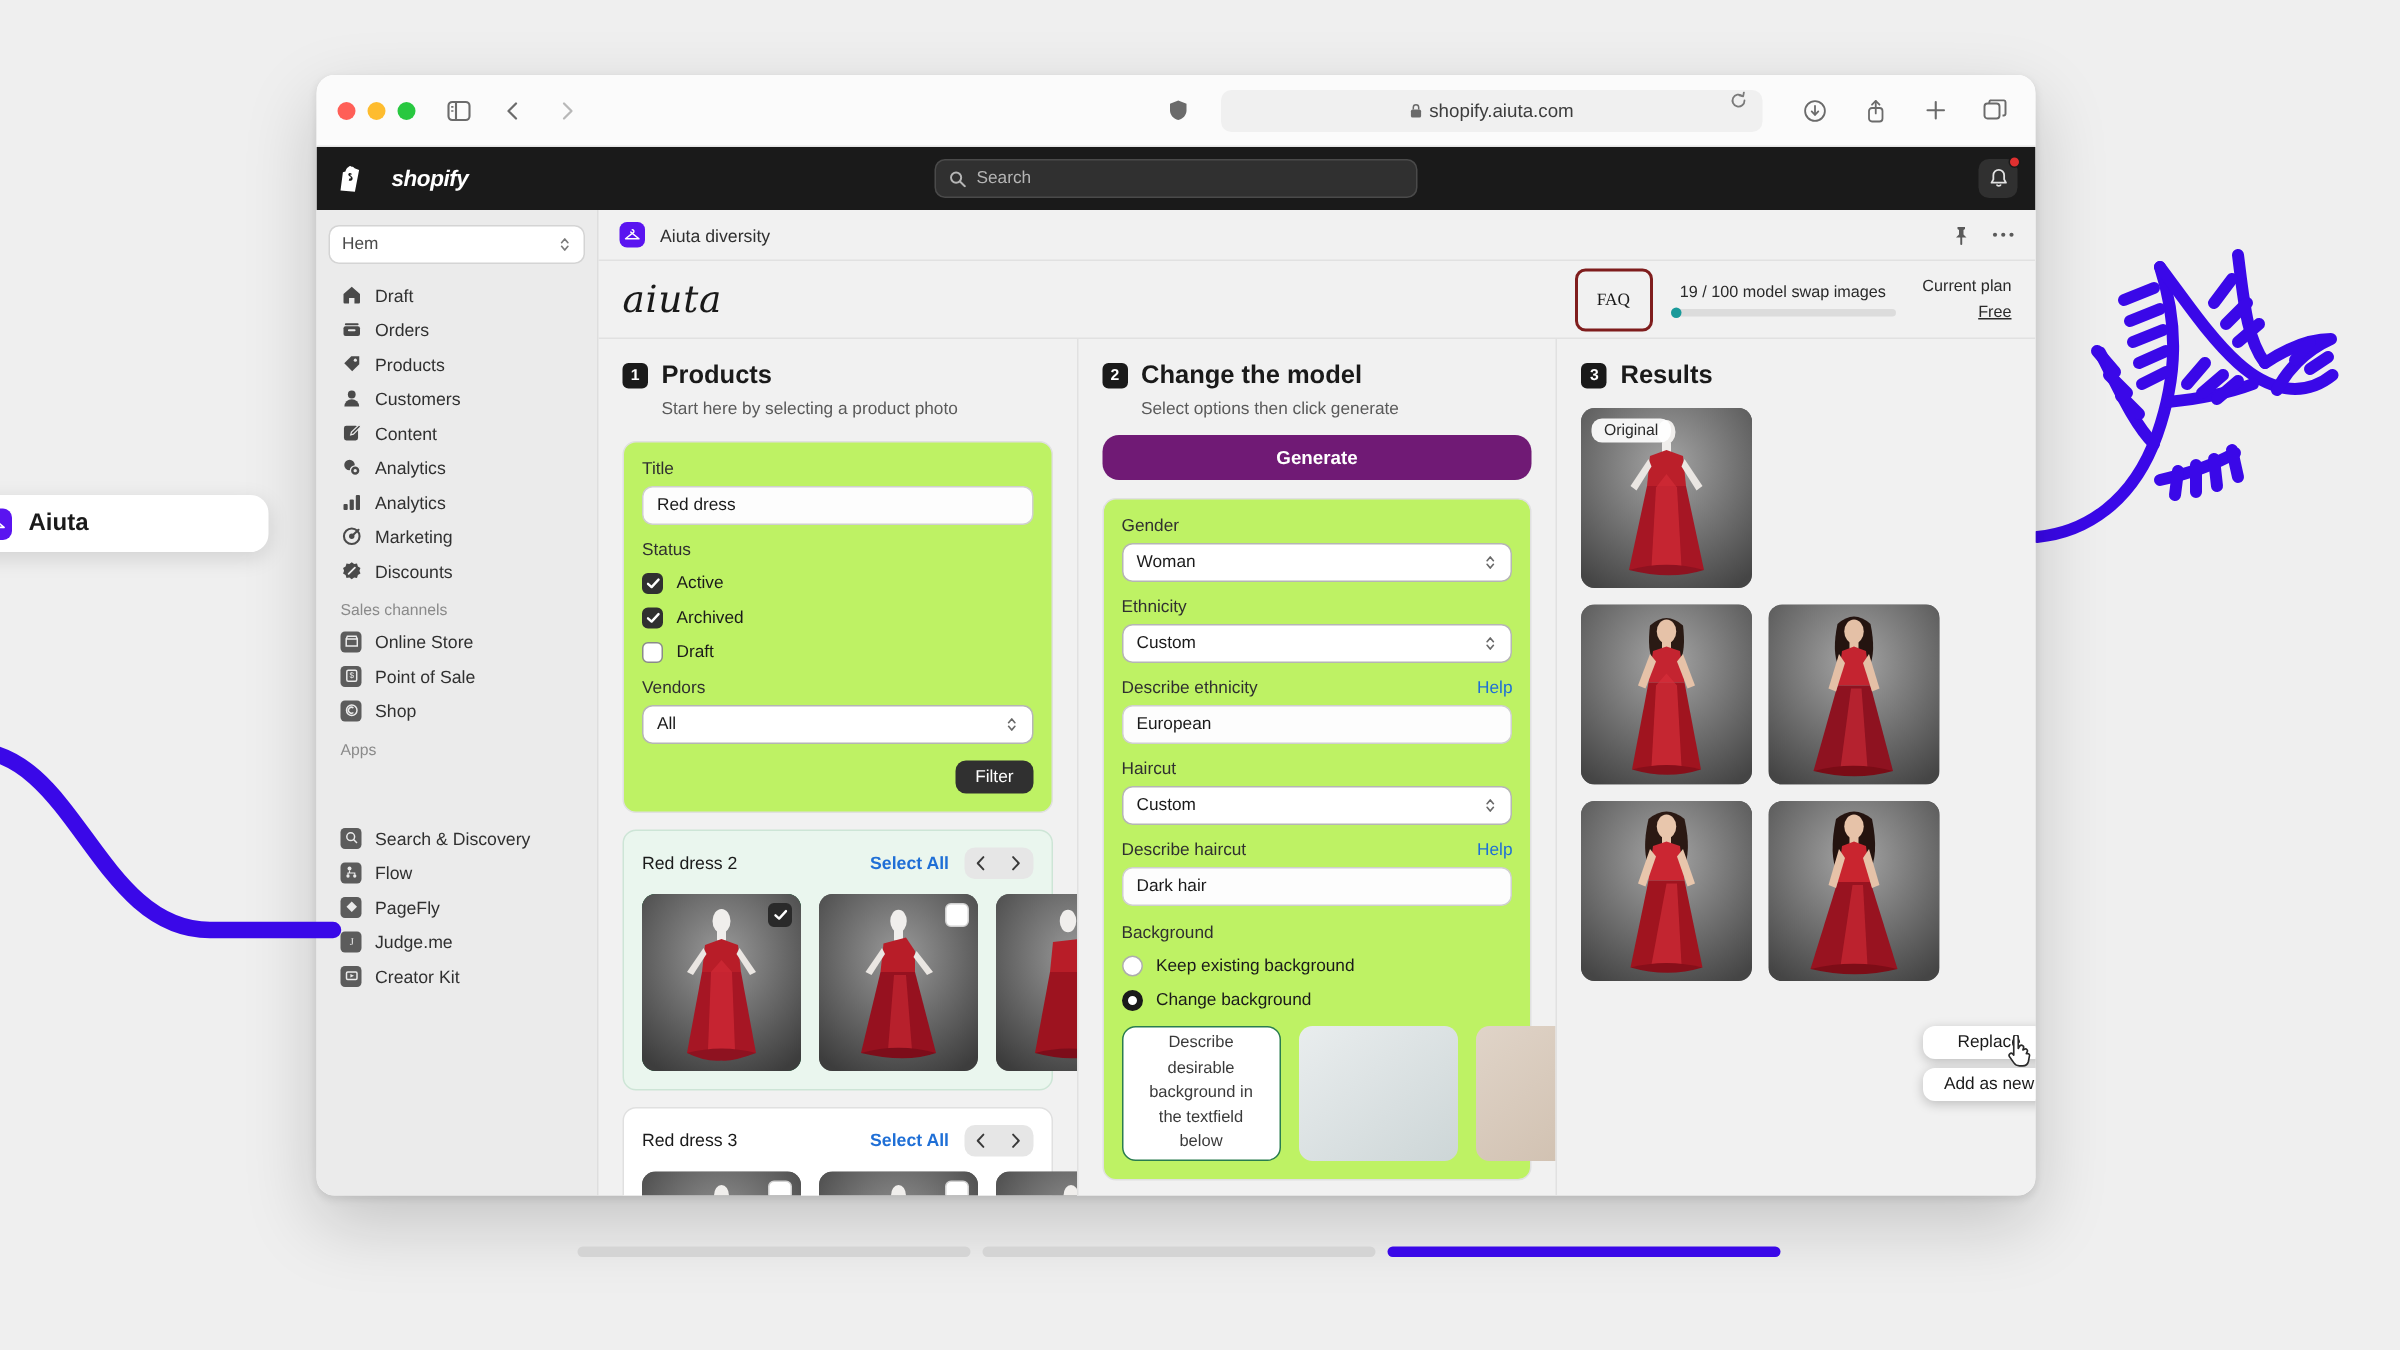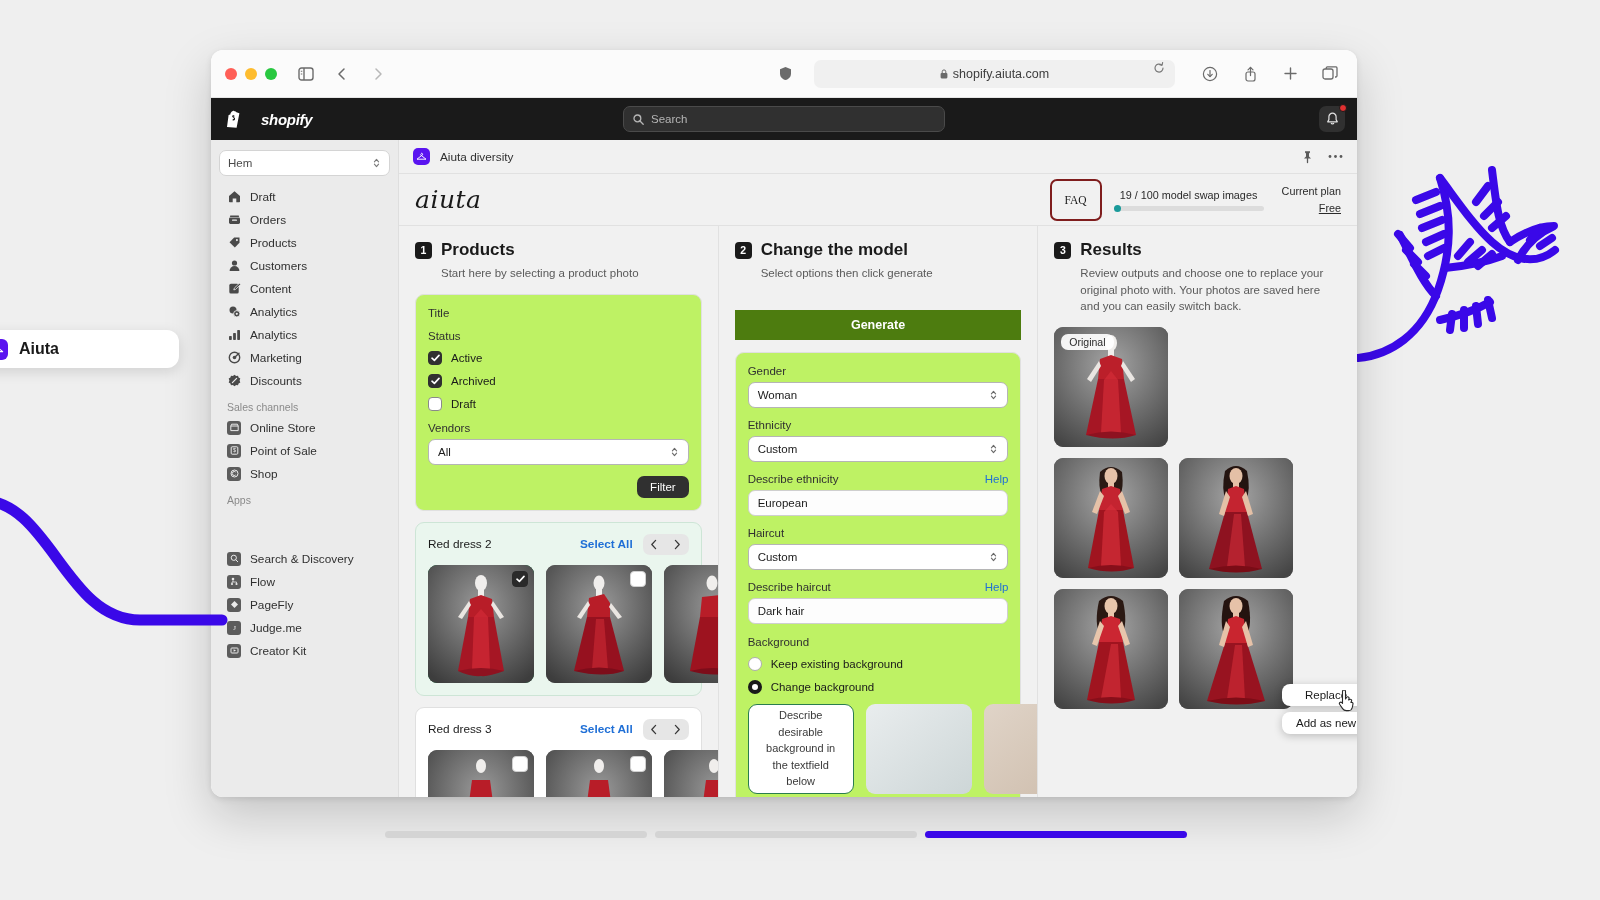--- a/index.html
+++ b/index.html
@@ -262,22 +262,22 @@
     width: 16px; height: 16px; border-radius: 4px;
     background: #fff; border: 1px solid #d0d0d0;
   }
   .thumb .tick.on {
     background: #2a2a2a; border-color: #2a2a2a; color: #fff;
     display: flex; align-items: center; justify-content: center;
   }
 
   
   #generate-btn {
-    margin-top: 28px; height: 30px; border-radius: 0;
-    background: #4d7c0f; color: #fff; font-size: 12.5px;
+    margin-top: 8px; height: 30px; border-radius: 11px;
+    background: #701a75; color: #fff; font-size: 12.5px;
     font-weight: bold; display: flex;
     align-items: center; justify-content: center;
   }
   .bg-swatches { display: flex; gap: 12px; margin-top: 10px; }
   .bg-sw {
     width: 106px; height: 90px; border-radius: 9px;
     flex: 0 0 106px; overflow: hidden;
     display: flex; align-items: center; justify-content: center;
     text-align: center; font-size: 11px; color: #3a3a3a;
     padding: 0 9px; line-height: 1.5;
@@ -666,20 +666,21 @@
 
         <div class="col">
           <div class="col-head">
             <div class="step-badge">1</div>
             <div class="col-title">Products</div>
           </div>
           <div class="col-sub">Start here by selecting a product photo</div>
 
           <div class="card" style="margin-top:12px">
             <div class="fld-label">Title</div>
+            <div class="txtinput">Red dress</div>
 
             <div class="fld-label" style="margin-top:11px">Status</div>
 
             <div class="chk-row">
               <span class="chk on">
                   <svg width="9" height="8" viewBox="0 0 9 8">
                     <polyline points="1,4.2 3.4,6.4 8,1.4" fill="none" stroke="currentColor" stroke-width="1.6" stroke-linecap="round" stroke-linejoin="round"></polyline>
                   </svg>
                 </span>
               <span class="chk-lbl">Active</span>
@@ -889,21 +890,20 @@
               <div class="bg-sw beige"></div>
             </div>
           </div>
         </div>
 
         <div class="col">
           <div class="col-head">
             <div class="step-badge">3</div>
             <div class="col-title">Results</div>
           </div>
-          <div class="col-sub" style="max-width:272px">Review outputs and choose one to replace your original photo with. Your photos are saved here and you can easily switch back.</div>
 
           <div class="res-grid">
 
             <div class="res-img" style="flex:0 0 114px">
               <svg class="figure" viewBox="0 0 114 120" preserveAspectRatio="none">
                 <defs>
                     <radialGradient id="bgR" cx="50%" cy="32%" r="78%">
                       <stop offset="0%" stop-color="#a5a5a5"></stop>
                       <stop offset="100%" stop-color="#454545"></stop>
                     </radialGradient>

